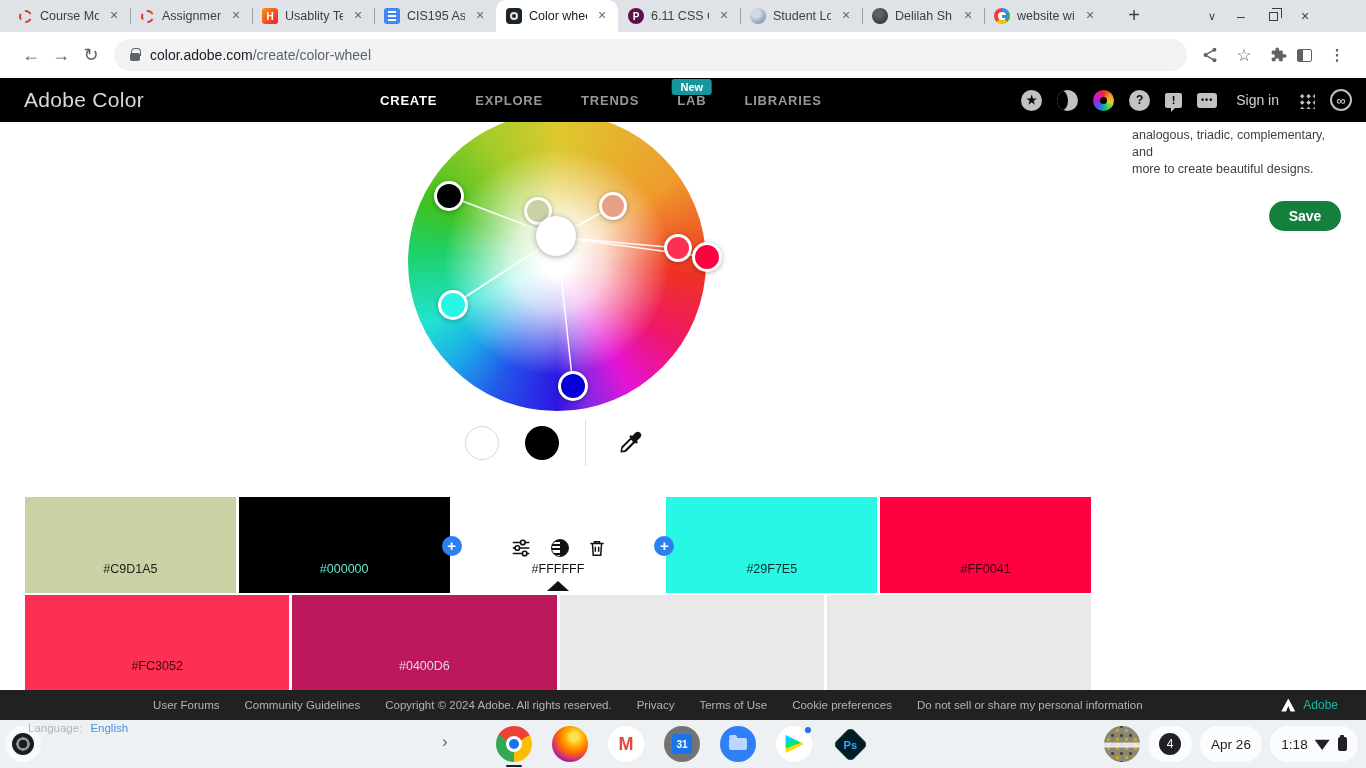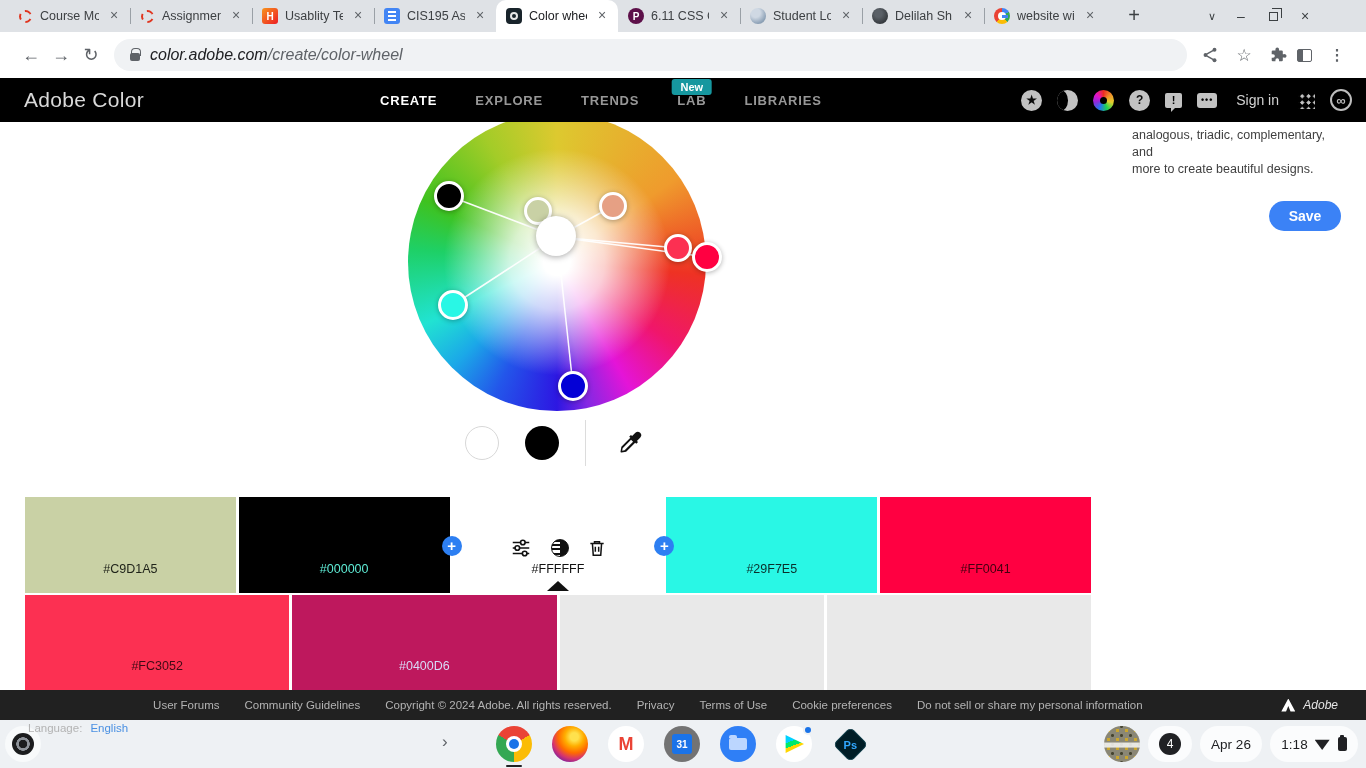--- a/index.html
+++ b/index.html
@@ -31,21 +31,21 @@
   .win-btn { width:30px; height:28px; display:flex; align-items:center; justify-content:center; color:#3c4043; font-size:14px; margin-left:2px; }
   .win-restore { position:relative; width:9px; height:9px; border:1.5px solid #3c4043; }
   .win-restore::after { content:''; position:absolute; top:-4.5px; left:2.5px; width:9px; height:9px; border-top:1.5px solid #3c4043; border-right:1.5px solid #3c4043; }
 
   
   .addressbar { height:46px; background:#fff; display:flex; align-items:center; padding:0 14px 0 16px; position:relative; z-index:40; }
   .nav-ico { font-size:18px; color:#5f6368; width:30px; height:30px; display:flex; align-items:center; justify-content:center; border-radius:50%; flex:none; }
   .urlpill { flex:1; height:32px; background:#f0f2f4; border-radius:16px; margin:0 14px 0 8px; display:flex; align-items:center; padding:0 16px; gap:10px; }
   .lock { width:10px; height:8px; background:#5f6368; border-radius:2px; position:relative; margin-top:4px; flex:none; }
   .lock::before { content:''; position:absolute; top:-5px; left:1px; width:8px; height:7px; border:1.5px solid #5f6368; border-bottom:none; border-radius:4px 4px 0 0; }
-  .url { font-size:16px; color:#202124; white-space:nowrap;font-style:italic; }
+  .url { font-size:14px; color:#202124; white-space:nowrap; }
   .url .path { color:#5f6368; }
   .bar-icons { display:flex; align-items:center; gap:10px; }
   .bar-icons svg { display:block; }
   .star-glyph { font-size:17px; color:#5f6368; }
   .panel-ico { width:15px; height:13px; border:1.7px solid #5f6368; border-radius:2px; position:relative; }
   .panel-ico::before { content:''; position:absolute; left:0; top:0; bottom:0; width:5px; background:#5f6368; }
   .kebab { font-size:15px; color:#5f6368; font-weight:bold; letter-spacing:0; }
 
   
   .adobe-header { height:44px; background:#000; position:relative; z-index:30; display:flex; align-items:center; padding:0 16px 0 24px; }
@@ -107,21 +107,21 @@
     background-image:repeating-linear-gradient(#111 0 2px, #fff 2px 4.2px), linear-gradient(#111,#111);
     background-size:50% 100%, 50% 100%; background-position:left, right; background-repeat:no-repeat; }
   .plus-btn { position:absolute; top:39px; width:20px; height:20px; border-radius:50%; color:#fff; font-size:15px; font-weight:bold; line-height:19px; text-align:center; z-index:5; }
   .plus-left { left:-11px; }
   .plus-right { right:-11px; }
   .sel-pointer { position:absolute; bottom:2px; left:50%; transform:translateX(-50%); width:0; height:0; border-left:11px solid transparent; border-right:11px solid transparent; border-bottom:10px solid #111; }
 
   
   .site-footer { height:30px; background:#212121; display:flex; align-items:center; padding:0 28px; gap:25px; font-size:11.5px; color:#b3b3b3; position:relative; z-index:10; }
   .lang-group { display:flex; gap:8px;margin-top:46px; }
-  .footer-brand { margin-left:auto; display:flex; align-items:center; gap:8px; color:#e5e5e5; font-size:12px;font-style:italic; }
+  .footer-brand { margin-left:auto; display:flex; align-items:center; gap:8px; color:#14b8a6; font-size:12px; }
   .adobe-mark { width:14px; height:13px; background:#fff; clip-path:polygon(50% 0, 100% 100%, 66% 100%, 50% 58%, 34% 100%, 0 100%); }
 
   
   .shelf { height:48px; background:#eef1f4; position:relative; }
   .launcher { position:absolute; left:5px; top:6px; width:36px; height:36px; border-radius:50%; background:#f8fafb; display:flex; align-items:center; justify-content:center; }
   .launcher i { width:22px; height:22px; border-radius:50%; background:radial-gradient(circle, #1b1c1e 0 4px, #8d9299 4.5px 6.5px, #1b1c1e 7px 11px); }
   .desk-pill { position:absolute; left:310px; top:7px; width:126px; height:34px; border-radius:17px; background:#e7eaed; border:1px solid #d9dcdf; display:flex; align-items:center; justify-content:center; font-size:13px; color:#202124; }
   .desk-chevron { position:absolute; left:442px; top:12px; font-size:17px; color:#5f6368; }
   .apps { position:absolute; left:496px; top:6px; display:flex; gap:20px; }
   .app { width:36px; height:36px; border-radius:50%; position:relative; flex:none; }
@@ -305,21 +305,21 @@
     <svg width="28" height="28" viewBox="0 0 24 24" fill="#111">
         <path d="M20.7 3.3a2.9 2.9 0 0 0-4.1 0l-2.8 2.8-1-1-1.5 1.5 1 1-7.7 7.7-.7 3.9a.7.7 0 0 0 .9.9l3.9-.7 7.7-7.7 1 1 1.5-1.5-1-1 2.8-2.8a2.9 2.9 0 0 0 0-4.1zM7.4 18.2l-2.1.4.4-2.1 7.2-7.2 1.7 1.7-7.2 7.2z"></path>
       </svg>
   </span>
 
   <div class="panel-text">
     <div>color schemes such as</div>
     <div>analogous, triadic, complementary, and</div>
     <div>more to create beautiful designs.</div>
   </div>
-  <button class="save-btn" style="background: #3b82f6;">Save</button>
+  <button class="save-btn" style="background: #15803d;">Save</button>
 
   <div class="palette">
     <div class="prow">
       <div class="cell" style="background: rgb(201, 209, 165);">
         <span class="cell-label" style="color: rgb(32, 36, 26);">#C9D1A5</span>
       </div>
       <div class="cell" style="background: rgb(0, 0, 0);">
         <span class="cell-label" style="color: #5eead4;">#000000</span>
       </div>
       <div class="cell" style="background: rgb(255, 255, 255);">

